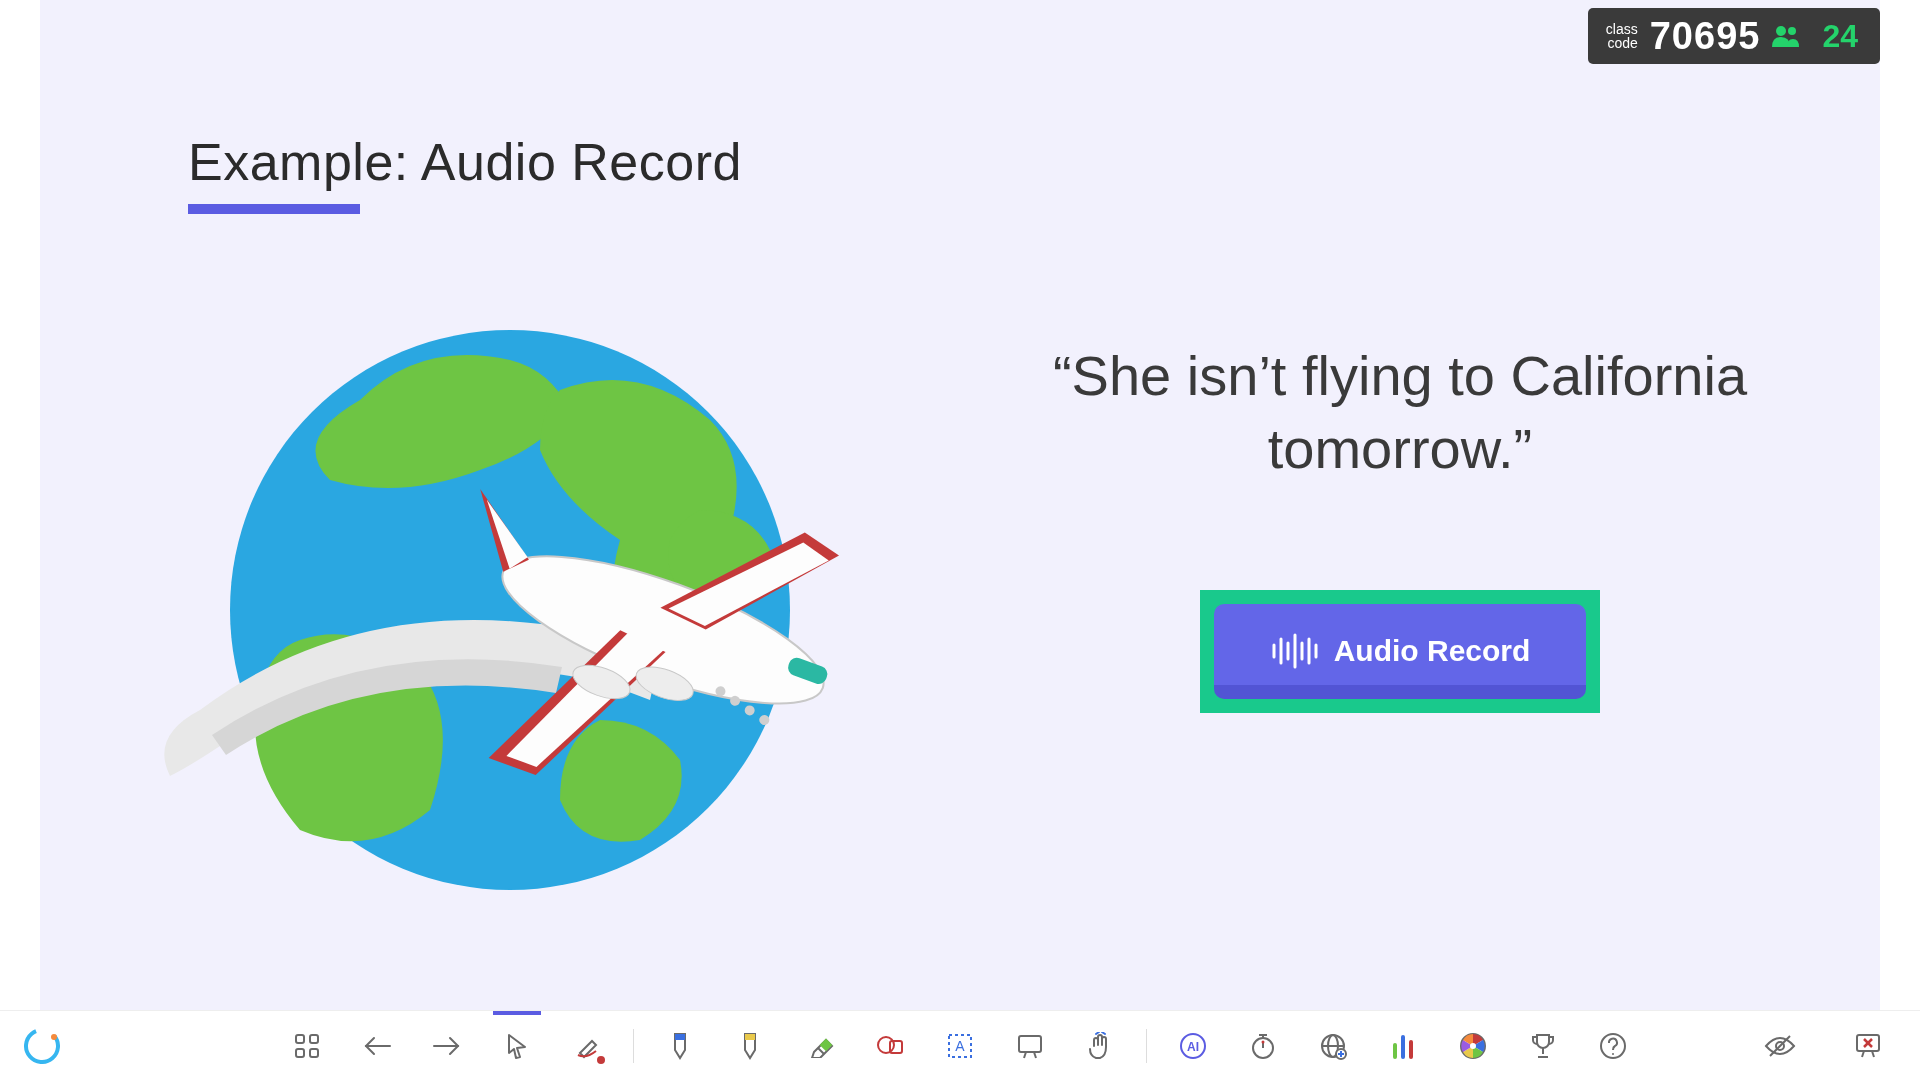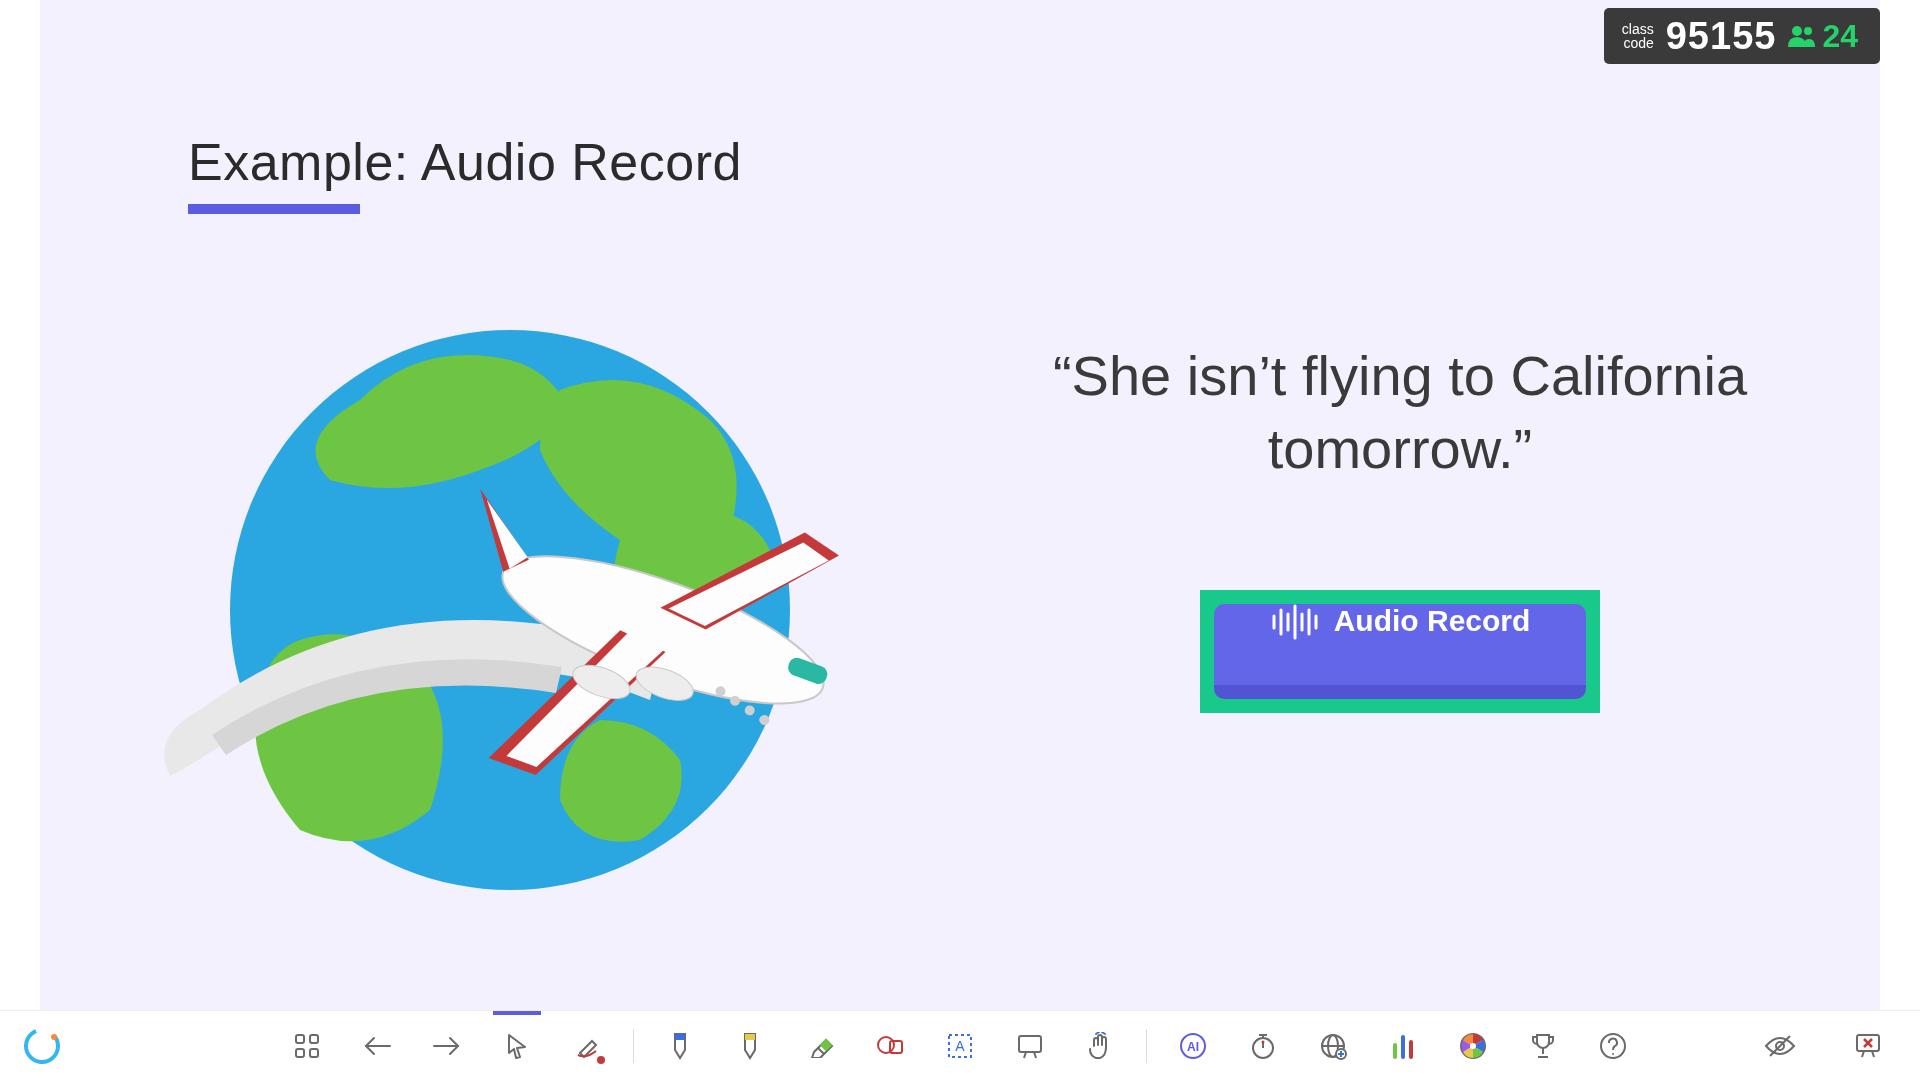--- a/index.html
+++ b/index.html
@@ -68,21 +68,21 @@
   margin: 0 auto;
   border: 14px solid #19C98C;
   background: #19C98C;
 }
 .audio-btn {
   width: 100%;
   height: 95px;
   background: linear-gradient(to bottom, #6366E8 0%, #6366E8 85%, #5254D4 85%, #5254D4 100%);
   border-radius: 10px;
   display: flex;
-  align-items: flex-start;
+  align-items: center;
   justify-content: center;
   gap: 16px;
   cursor: pointer;
   border: none;
 }
 .audio-btn-label {
   color: #fff;
   font-size: 30px;
   font-weight: 600;
 }
@@ -108,21 +108,21 @@
 }
 .class-badge .cc-code {
   color: #fff;
   font-size: 38px;
   font-weight: 700;
   letter-spacing: 1px;
 }
 .class-badge .cc-people {
   display: flex;
   align-items: center;
-  gap: 6px;
+  gap: 22px;
   color: #24D36B;
   font-size: 32px;
   font-weight: 700;
 }
 
 .toolbar {
   position: absolute;
   left: 0; right: 0; bottom: 0;
   height: 70px;
   background: #fff;
@@ -243,21 +243,21 @@
     </div>
   </div>
 
 </div>
 
 <div class="class-badge">
   <div class="cc-label">
     <div>class</div>
     <div>code</div>
   </div>
-  <div class="cc-code">95155</div>
+  <div class="cc-code">70695</div>
   <div class="cc-people">
     <svg width="28" height="22" viewBox="0 0 28 22">
       <g fill="#24D36B">
         <circle cx="9" cy="6" r="5"></circle>
         <circle cx="20" cy="6" r="4"></circle>
         <path d="M0 22 q0 -10 9 -10 q9 0 9 10z"></path>
         <path d="M15 22 q0 -8 6 -8 q6 0 6 8z"></path>
       </g>
     </svg>
     <span>24</span>

